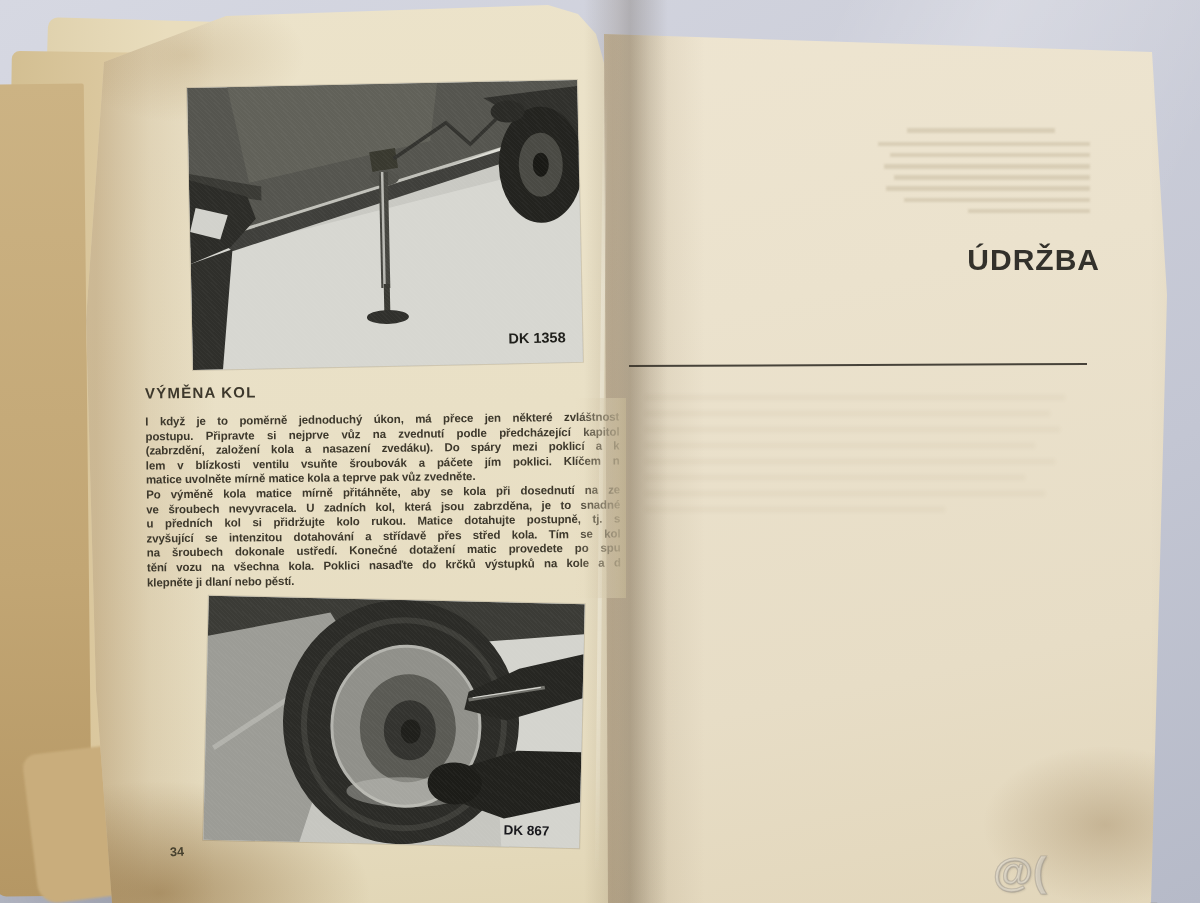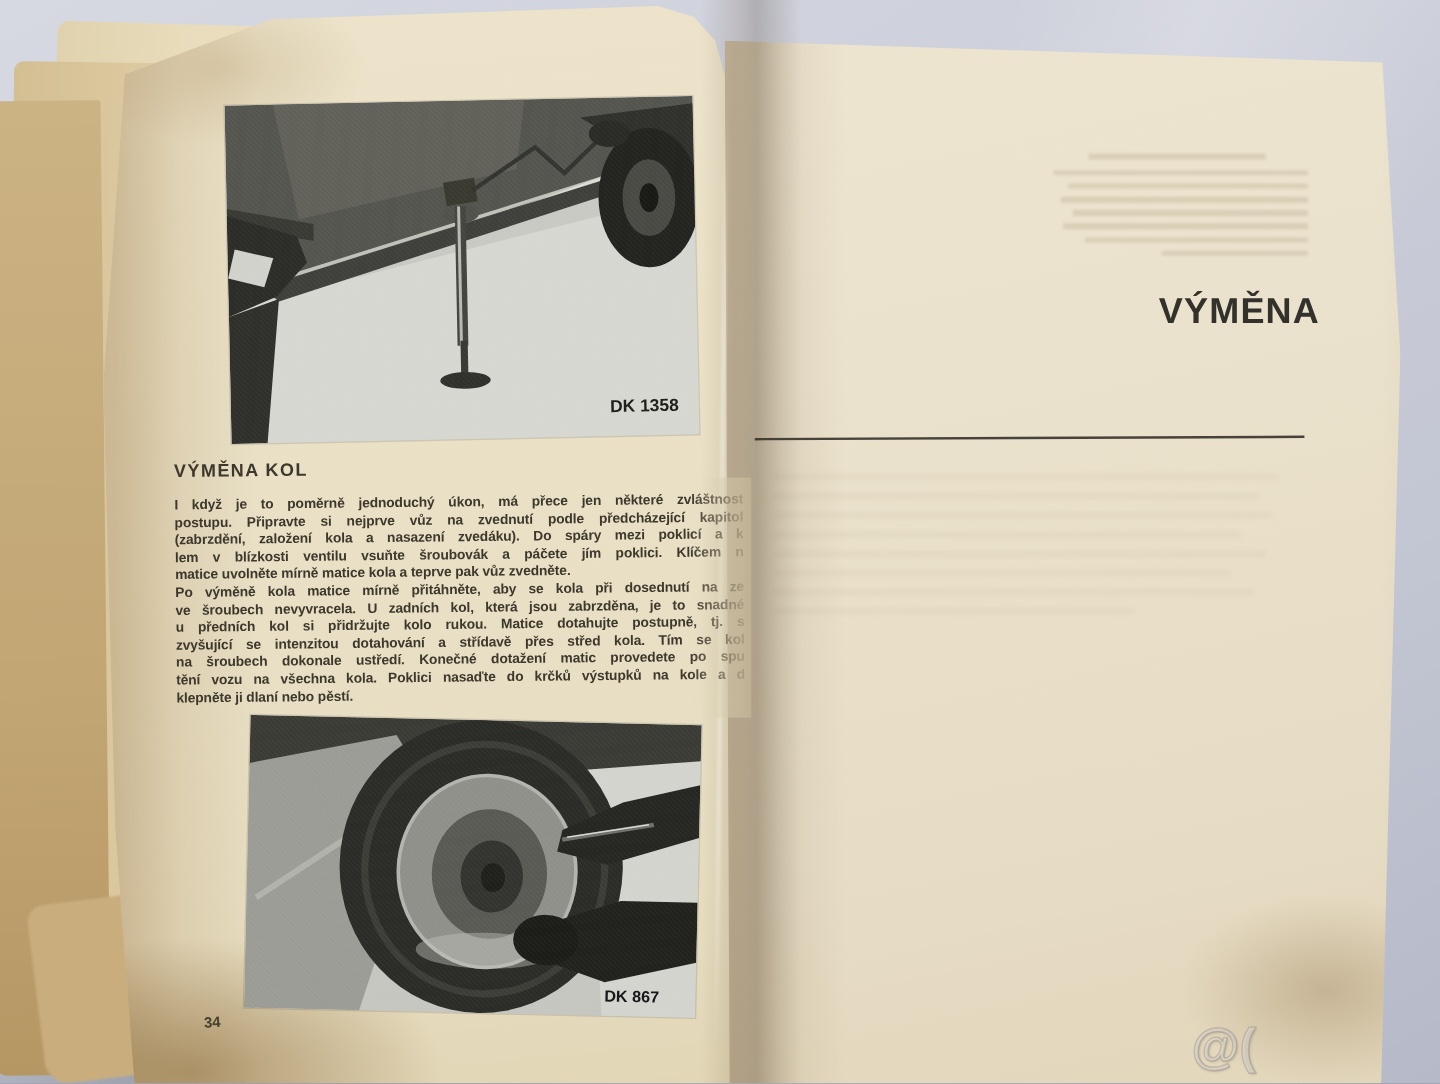--- a/index.html
+++ b/index.html
@@ -187,19 +187,19 @@
   <div class="ghost2">
     <i style="width:420px"></i>
       <i style="width:405px"></i>
       <i style="width:415px"></i>
       <i style="width:390px"></i>
     <i style="width:410px"></i>
       <i style="width:380px"></i>
       <i style="width:400px"></i>
       <i style="width:300px"></i>
   </div>
-  <div class="maint">VÝMĚNA</div>
+  <div class="maint">ÚDRŽBA</div>
   <div class="rule"></div>
 
   <div class="gutter"></div>
 
   <div class="watermark">@( Bazos.sk</div>
 </div>
 
 </body></html>

